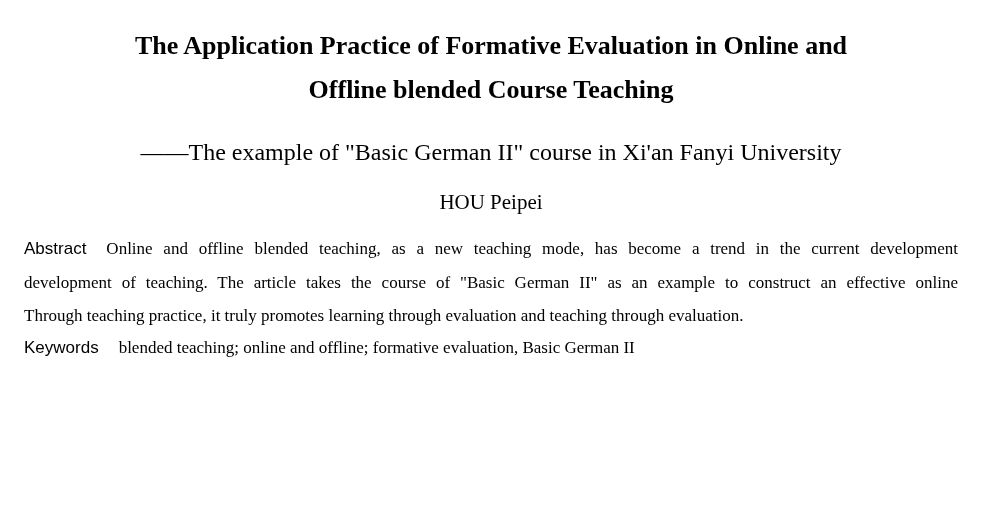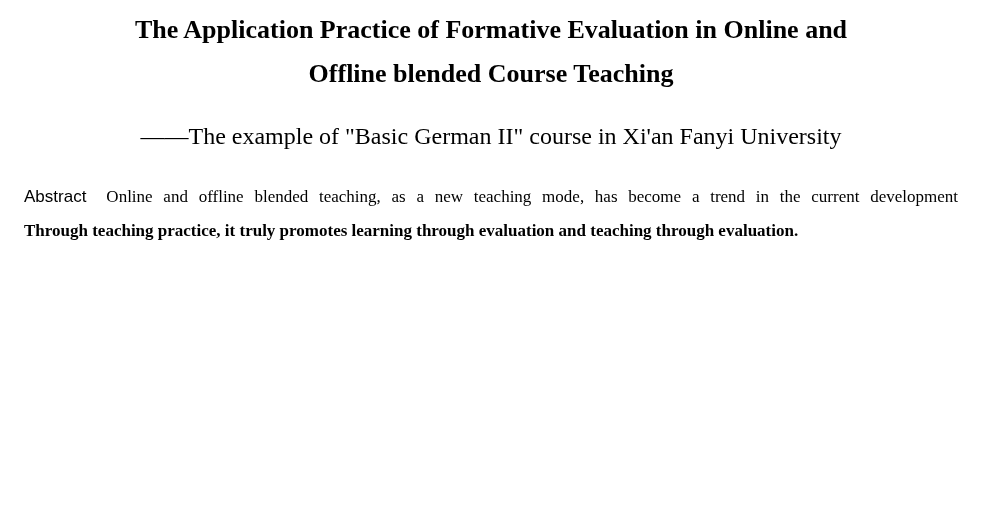--- a/index.html
+++ b/index.html
@@ -15,21 +15,21 @@
     font-family: "Liberation Serif", serif;
   }
   .page {
     box-sizing: border-box;
     width: 982px;
     height: 529px;
     padding: 0 24px;
     background: #ffffff;
   }
   .title {
-    margin-top: 8px;
+    margin-top: 24px;
     text-align: center;
     font-family: "Liberation Serif", serif;
     font-weight: bold;
     font-size: 26px;
     line-height: 44px;
   }
   .subtitle {
     margin-top: 20px;
     text-align: center;
     font-size: 24px;
@@ -41,34 +41,33 @@
     font-size: 21px;
     line-height: 28px;
   }
   .affiliation {
     margin-top: 4px;
     text-align: center;
     font-size: 19px;
     line-height: 28px;
   }
   .abstract {
-    margin-top: 24px;
+    margin-top: 16px;
     font-size: 17px;
   }
   .line {
     line-height: 33.5px;
     text-align: justify;
     text-align-last: justify;
     text-justify: inter-word;
     white-space: normal;
   }
   .line.last {
     text-align: center;
     text-align-last: left;
-    font-weight: bold;
   }
   .kw-line {
     line-height: 30px;
     text-align: left;
     text-align-last: left;
     font-size: 17px;
   }
   .label {
     font-family: "Liberation Sans", sans-serif;
     font-size: 17px;
@@ -83,20 +82,23 @@
 
 <div class="page">
 
   <div class="title">
     <div>The Application Practice of Formative Evaluation in Online and</div>
     <div>Offline blended Course Teaching</div>
   </div>
 
   <div class="subtitle">——The example of "Basic German II" course in Xi'an Fanyi University</div>
 
+  <div class="author">HOU Peipei</div>
 
 
   <div class="abstract">
     <div class="line"><span class="label">Abstract</span><span class="gap"></span><span>Online and offline blended teaching, as a new teaching mode, has become a trend in the current development</span></div>
+    <div class="line">development of teaching. The article takes the course of "Basic German II" as an example to construct an effective online</div>
     <div class="line last">Through teaching practice, it truly promotes learning through evaluation and teaching through evaluation.</div>
+    <div class="kw-line"><span class="label">Keywords</span><span class="gap"></span><span>blended teaching; online and offline; formative evaluation, Basic German II</span></div>
   </div>
 
 </div>
 
 </body></html>

